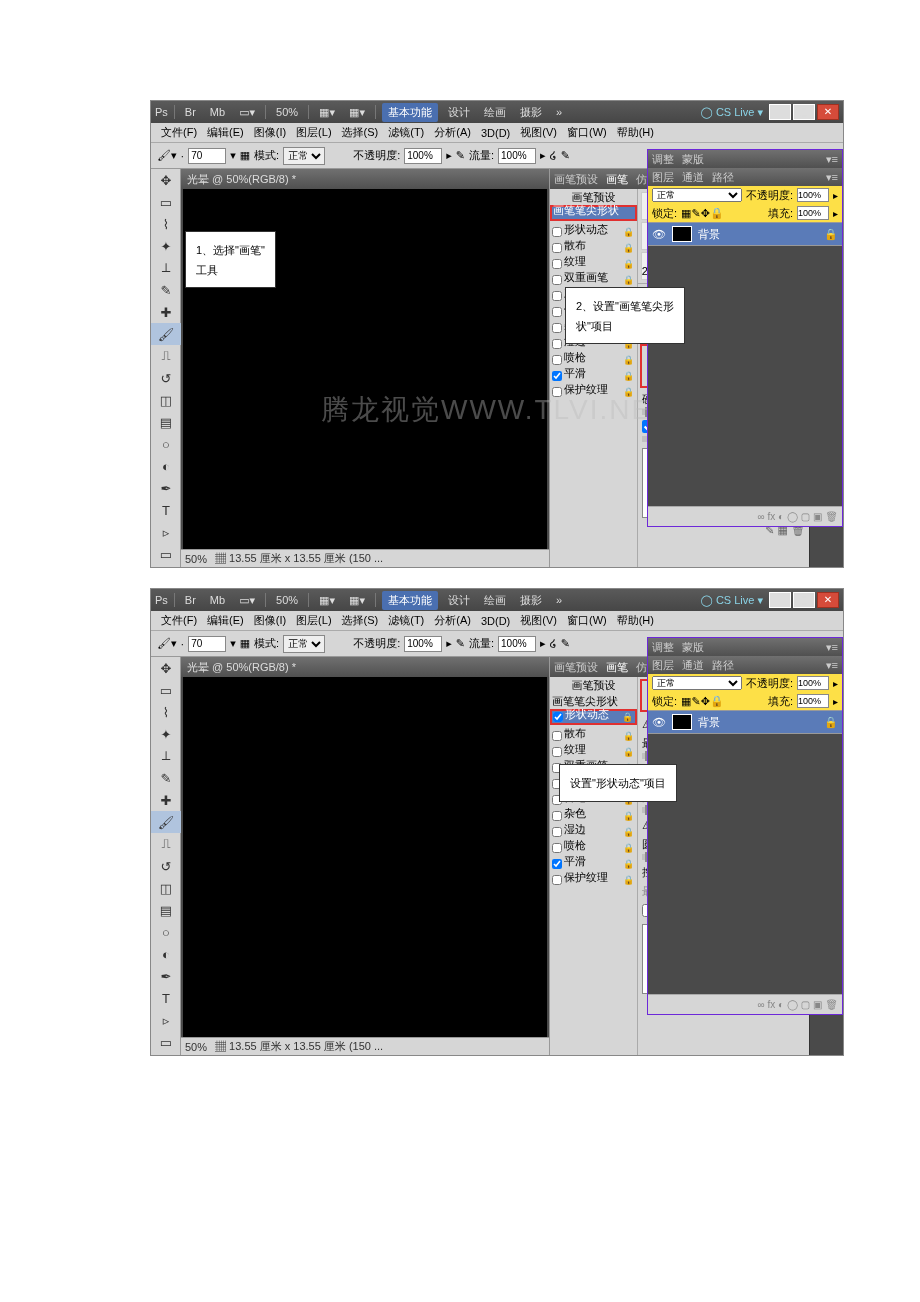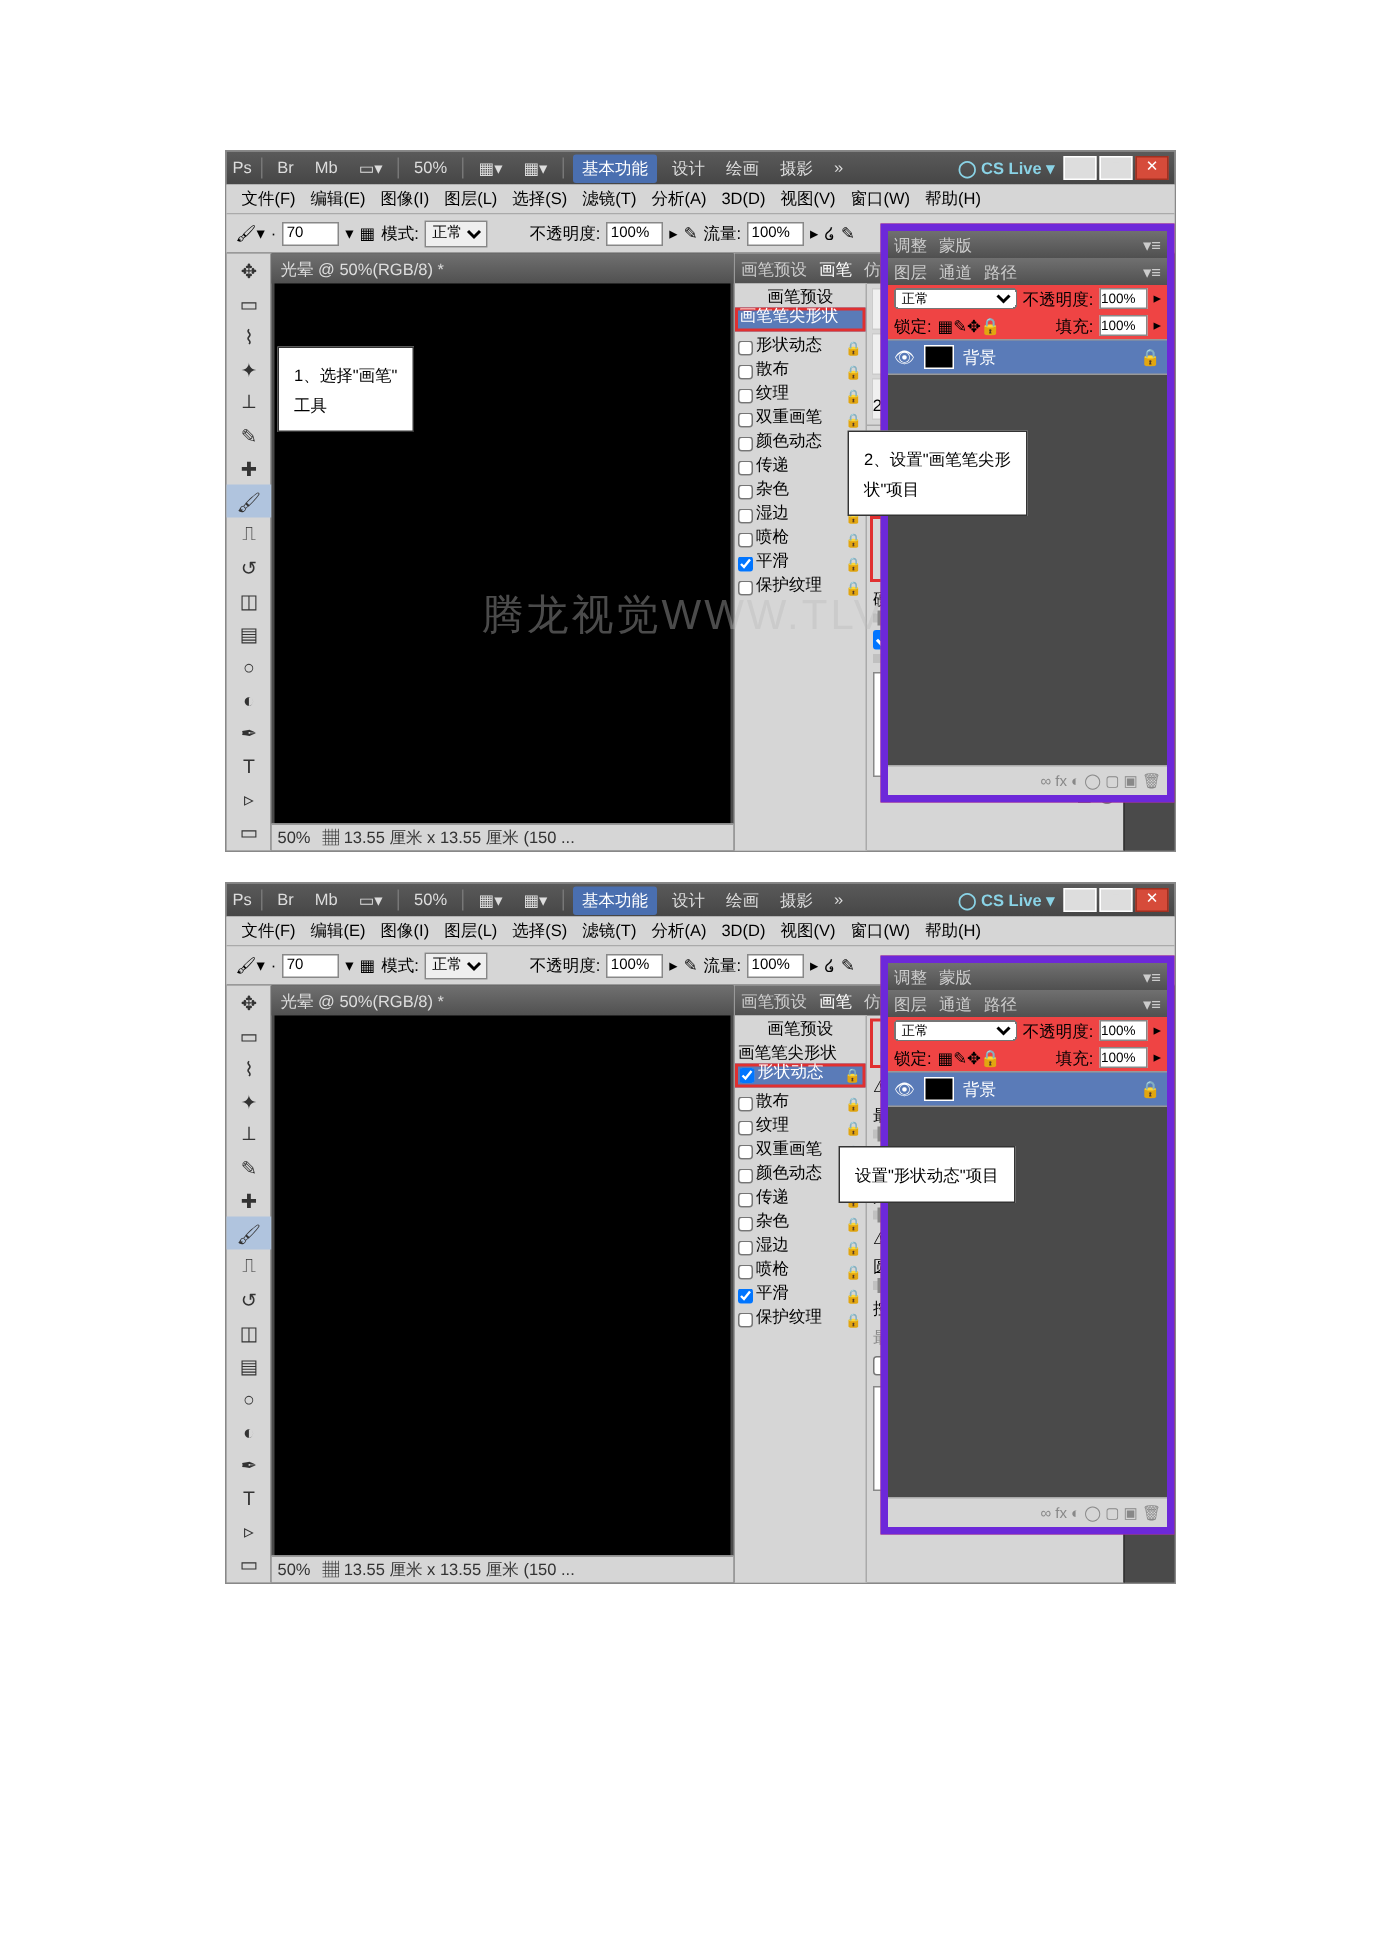--- a/index.html
+++ b/index.html
@@ -1,23 +1,23 @@
 <!DOCTYPE html>
 <html><head>
 <meta charset="utf-8">
 <style>
 * { margin: 0; padding: 0; box-sizing: border-box; font-family: "SimSun", Arial, sans-serif; font-size: 11px; }
 body { background: #fff; padding: 100px 150px; }
-.ps-window { width: 634px; border: 1px solid #888; margin-bottom: 20px; position: relative; background: #d6d6d6; }
+.ps-window { width: 694px; border: 1px solid #888; margin-bottom: 20px; position: relative; background: #d6d6d6; }
 .titlebar { height: 22px; background: linear-gradient(#5a5a5a,#464646); display: flex; align-items: center; padding: 0 4px; gap: 6px; color: #ddd; }
 .titlebar .sep { width: 1px; height: 14px; background: #777; }
 .titlebar .btn { padding: 0 4px; cursor: pointer; }
 .titlebar .primary { background: #4a6fb0; color: #fff; padding: 2px 6px; border-radius: 2px; }
 .titlebar .right { margin-left: auto; display: flex; align-items: center; gap: 2px; }
-.cslive { color: #8ad3e6; font-weight: bold; }
+.cslive { color: #8ad3e6; }
 .win-btns { display: flex; gap: 2px; margin-left: 4px; }
 .win-btn { width: 22px; height: 16px; border: 1px solid #fff; background: #ddd; text-align: center; line-height: 14px; font-size: 10px; }
 .win-close { background: #d64b3a; color: #fff; border-color: #a03020; }
 .menubar { height: 20px; background: #d6d6d6; display: flex; align-items: center; padding: 0 6px; gap: 2px; border-bottom: 1px solid #aaa; }
 .menubar span { padding: 0 4px; }
 .toolbar { height: 26px; background: #d6d6d6; display: flex; align-items: center; padding: 0 6px; gap: 4px; border-bottom: 1px solid #999; }
 .toolbar input[type=text] { width: 38px; height: 16px; font-size: 10px; border: 1px solid #888; background: #fff; padding: 0 2px; }
 .toolbar select { height: 18px; font-size: 10px; border: 1px solid #888; }
 .content { display: flex; height: 398px; background: #4a4a4a; }
 .toolbox { width: 30px; background: #d6d6d6; border-right: 1px solid #999; display: flex; flex-direction: column; }
@@ -45,21 +45,21 @@
 .field-row .lbl { flex: 1; }
 .field-row input[type=text] { width: 40px; height: 14px; border: 1px solid #888; font-size: 9px; padding: 0 2px; }
 .slider { height: 6px; background: #c0c0c0; margin: 0 4px 2px 4px; position: relative; }
 .slider .thumb { position: absolute; top: -2px; left: 10%; width: 8px; height: 10px; background: #888; }
 .redbox { border: 2px solid #e03030; padding: 1px; }
 .angle-box { width: 60px; height: 60px; border: 1px solid #999; background: #f0f0f0; margin: 2px auto; display: flex; align-items: center; justify-content: center; }
 .angle-box svg { width: 50px; height: 50px; }
 .preview { height: 70px; margin: 4px; background: #fff; border: 1px solid #888; display: flex; align-items: center; justify-content: center; }
 .right-panels { width: 34px; background: #4a4a4a; border-left: 1px solid #333; padding-top: 70px; }
 .right-panels .pbtn { width: 26px; height: 22px; background: #5e5e5e; margin: 3px auto; border: 1px solid #777; }
-.layer-panel { position: absolute; right: 0; top: 48px; width: 196px; background: #ef4444; border: 5px solid #6d28d9; z-index: 5; }
+.layer-panel { position: absolute; right: 0; top: 48px; width: 196px; background: #fde047; border: 1px solid #6d28d9; z-index: 5; }
 .lp-tabs { height: 18px; background: linear-gradient(#707070,#505050); display: flex; align-items: center; padding: 0 4px; gap: 8px; color: #ccc; font-size: 10px; }
 .lp-row { height: 18px; display: flex; align-items: center; padding: 0 4px; gap: 4px; font-size: 10px; }
 .lp-row select { height: 14px; font-size: 9px; flex: 1; }
 .lp-row input { width: 32px; height: 14px; font-size: 9px; border: 1px solid #888; }
 .layer-item { height: 24px; background: #5a7bb8; color: #fff; display: flex; align-items: center; padding: 0 4px; gap: 6px; border-top: 1px solid #999; border-bottom: 1px solid #999; }
 .layer-item .eye { width: 14px; }
 .lp-footer { height: 20px; background: #d6d6d6; border-top: 1px solid #aaa; display: flex; align-items: center; justify-content: flex-end; padding: 0 4px; gap: 4px; color: #888; font-size: 10px; }
 .callout { position: absolute; background: #fff; border: 1px solid #333; padding: 8px 10px; font-size: 13px; line-height: 1.5; z-index: 20; }
 .watermark { position: absolute; top: 290px; left: 170px; font-size: 28px; color: #bbb; opacity: 0.4; letter-spacing: 2px; pointer-events: none; }
 .detail-col { flex: 1; display: flex; flex-direction: column; }

